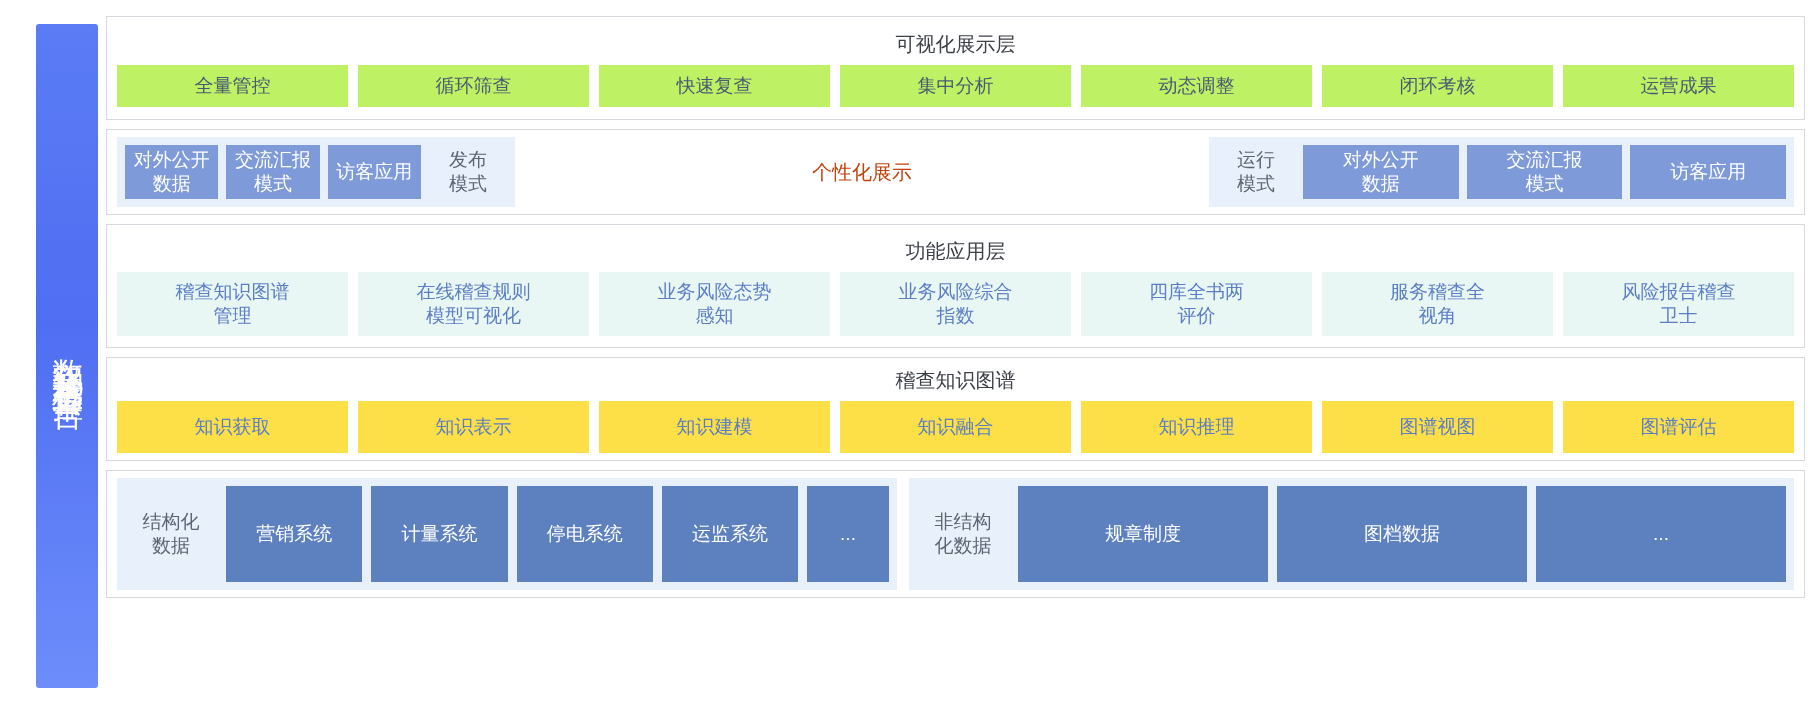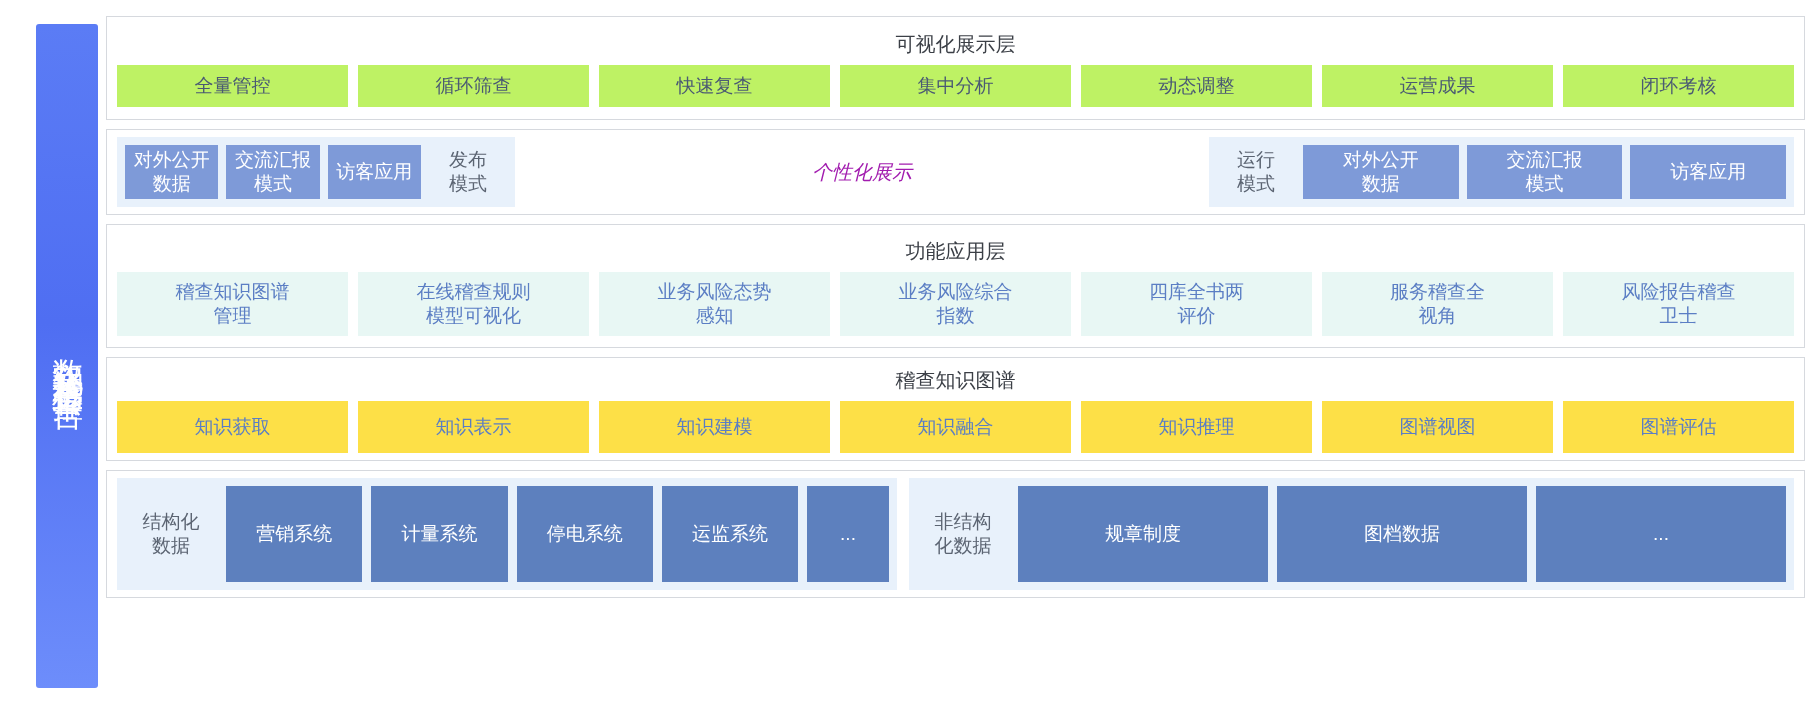--- a/index.html
+++ b/index.html
@@ -101,21 +101,21 @@
     gap:8px;
     padding:8px;
     box-sizing:border-box;
   }
   .mode-group.g-left{flex:0 0 398px;}
   .mode-group.g-right{flex:0 0 585px;}
   .mode-center{
     flex:1 1 auto;
     background:#ffffff;
     display:flex;align-items:center;justify-content:center;
-    font-size:20px;color:#a21caf;font-style:italic;
+    font-size:20px;color:#c2410c;
   }
   .chip{
     background:#7e9ad8;
     color:#ffffff;
     font-size:19px;
     line-height:1.25;
     display:flex;align-items:center;justify-content:center;
     text-align:center;
     padding:4px 6px;
     box-sizing:border-box;
@@ -194,22 +194,22 @@
   <div class="layers">
 
     <section class="layer layer-vis">
       <div class="layer-title">可视化展示层</div>
       <div class="card-row">
         <div class="card card-vis">全量管控</div>
         <div class="card card-vis">循环筛查</div>
         <div class="card card-vis">快速复查</div>
         <div class="card card-vis">集中分析</div>
         <div class="card card-vis">动态调整</div>
+        <div class="card card-vis">闭环考核</div>
         <div class="card card-vis">运营成果</div>
-        <div class="card card-vis">闭环考核</div>
       </div>
     </section>
 
     <section class="layer layer-mode">
       <div class="mode-row">
 
         <div class="mode-group g-left">
           <div class="chip" style="flex:1 1 0;">对外公开
 数据</div>
           <div class="chip" style="flex:1 1 0;">交流汇报

